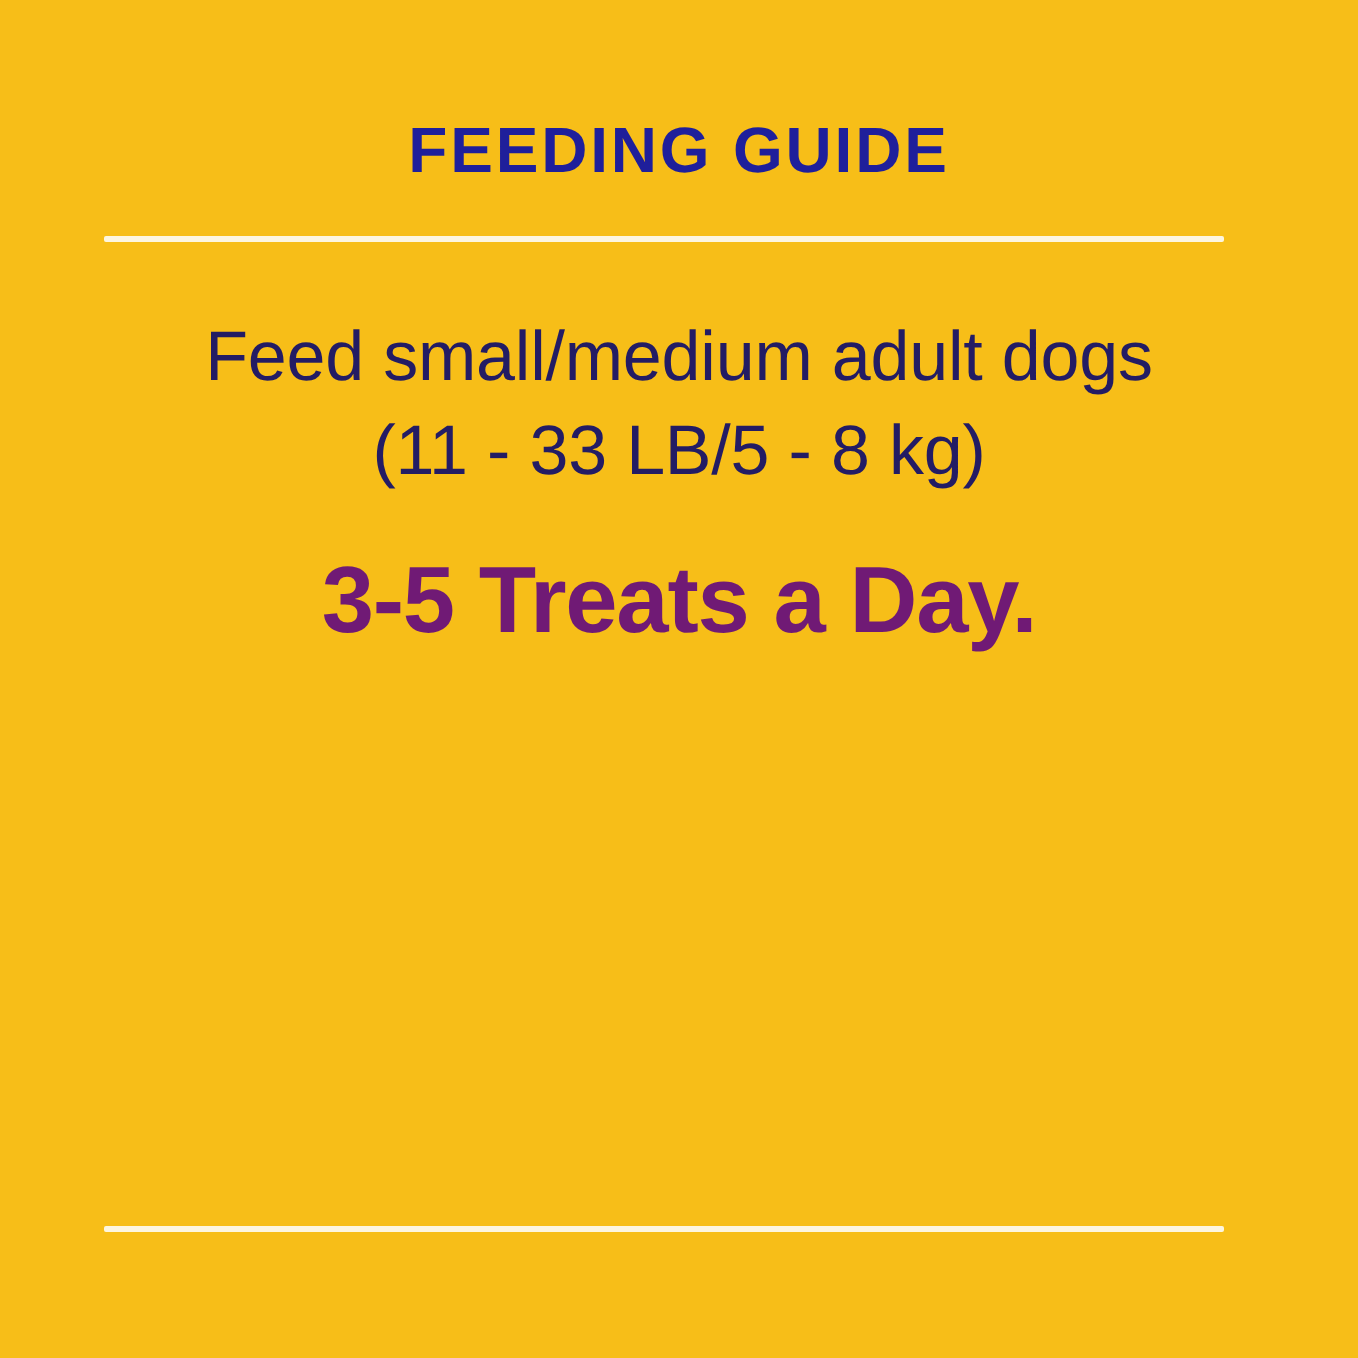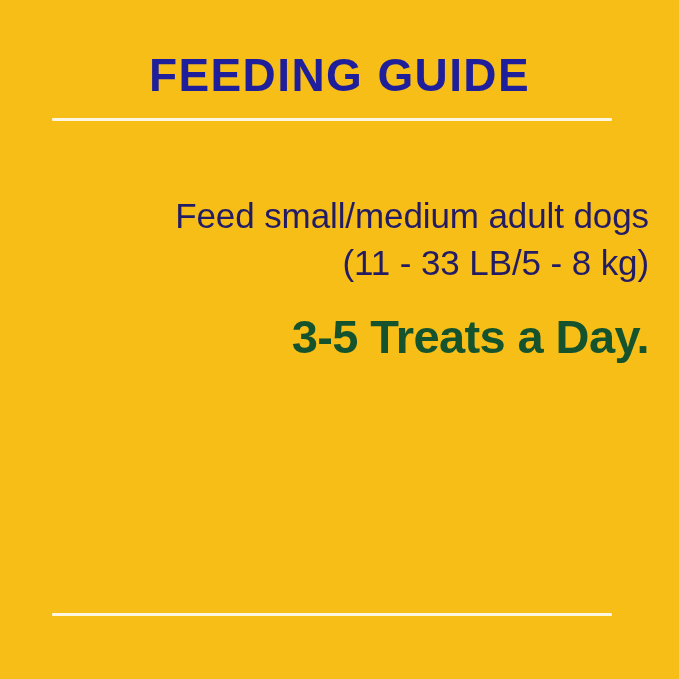--- a/index.html
+++ b/index.html
@@ -27,21 +27,21 @@
   }
 
   
   .guide-title {
     margin: 0;
     position: absolute;
     top: 53px;
     left: 0;
     right: 0;
     text-align: center;
-    font-size: 46px;
+    font-size: 32px;
     line-height: 44px;
     font-weight: bold;
     letter-spacing: 1.4px;
     color: #1F1F9B;
     white-space: nowrap;
   }
 
   
   .rule {
     position: absolute;
@@ -56,22 +56,21 @@
 
   .rule-top    { top: 118px; }
   .rule-bottom { top: 613px; }
 
   
   .body-block {
     position: absolute;
     top: 155px;
     left: 30px;
     width: 619px;
-    text-align: right;
-    margin-top: 37px;
+    text-align: center;
   }
 
   .para {
     margin: 0;
     font-size: 35px;
     line-height: 47px;
     font-weight: normal;
     color: #231C64;
     letter-spacing: -0.1px;
   }
@@ -79,21 +78,21 @@
   .para-line {
     display: block;
     white-space: nowrap;
   }
 
   .headline {
     margin: 0;
     font-size: 47px;
     line-height: 58px;
     font-weight: bold;
-    color: #14532d;
+    color: #701a75;
     letter-spacing: -0.6px;
     white-space: nowrap;
   }
 
   
   .gap-before-headline  { height: 22px; }
   .gap-after-headline   { height: 20px; }
   .gap-between-paras    { height: 26px; }
 </style>
 </head>

